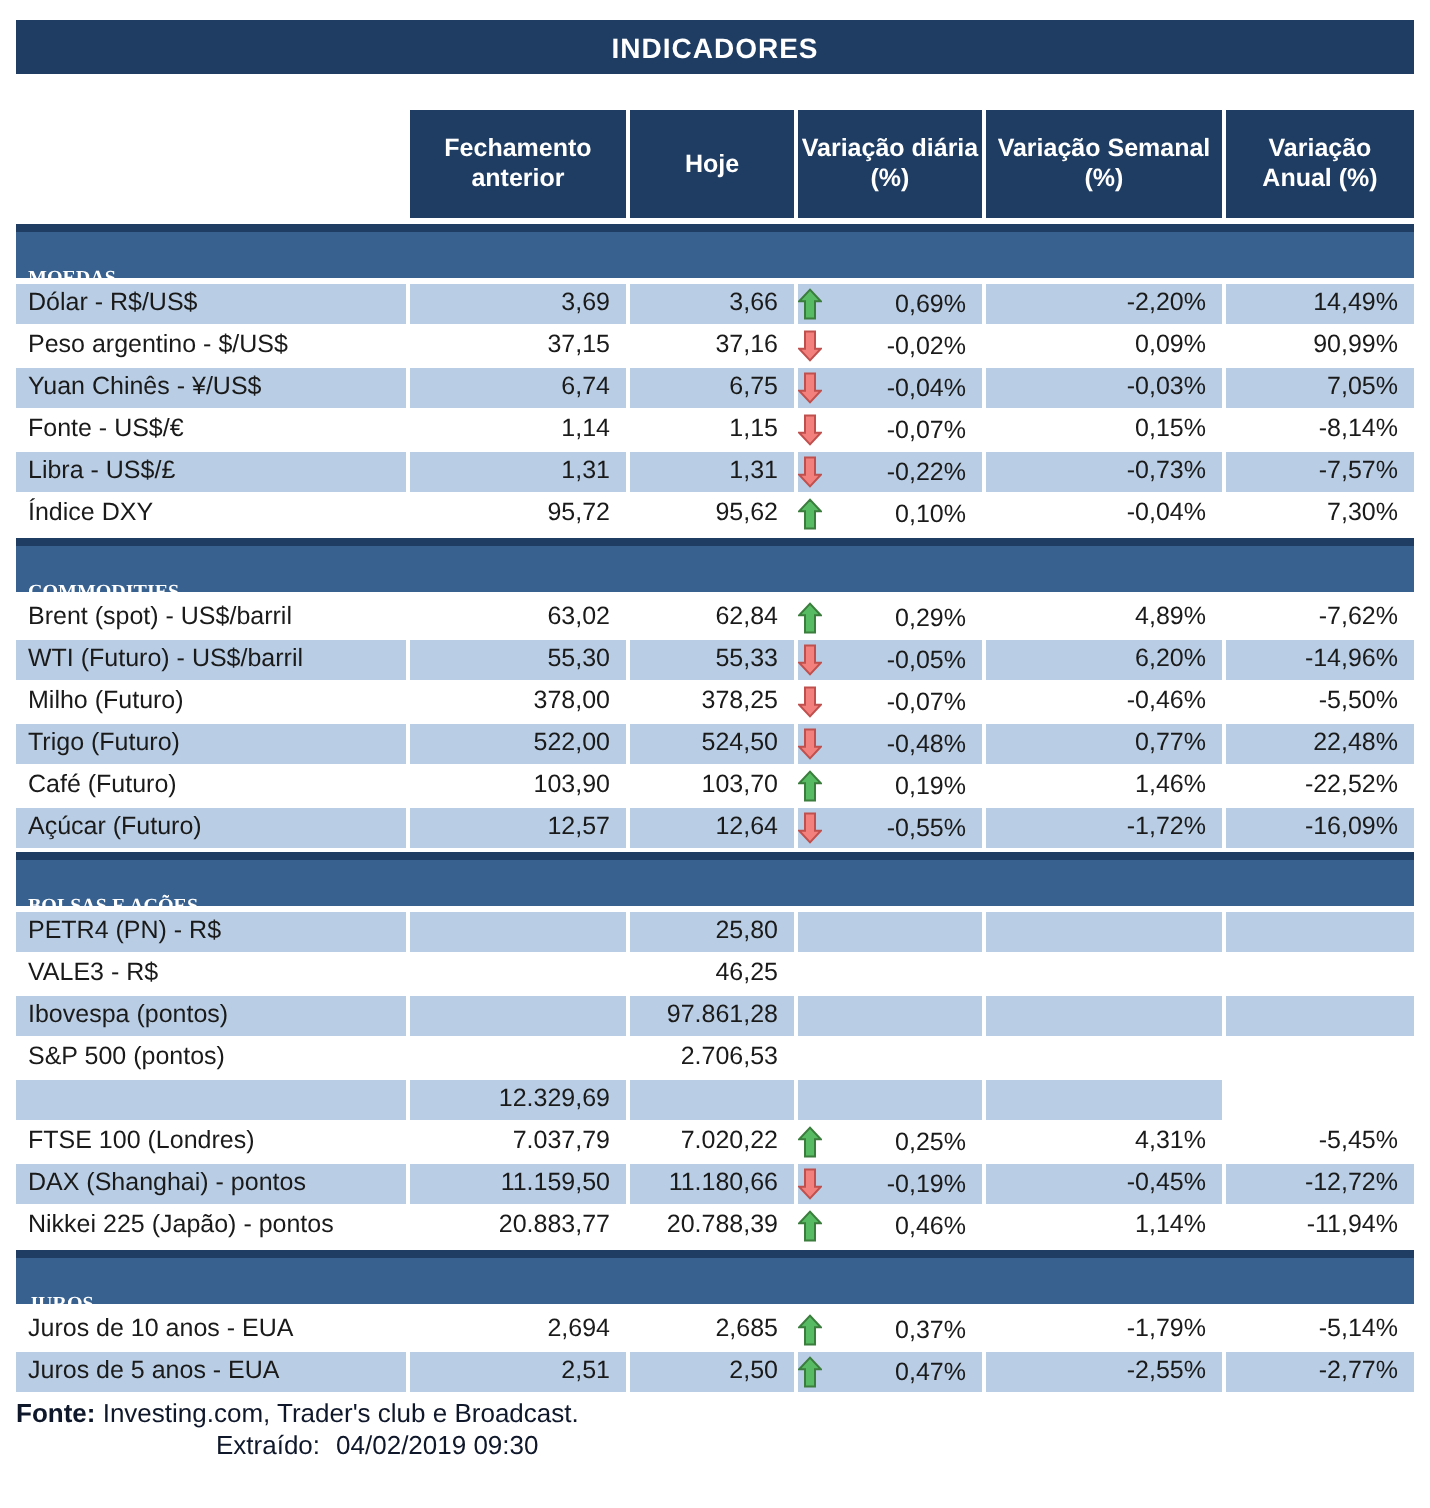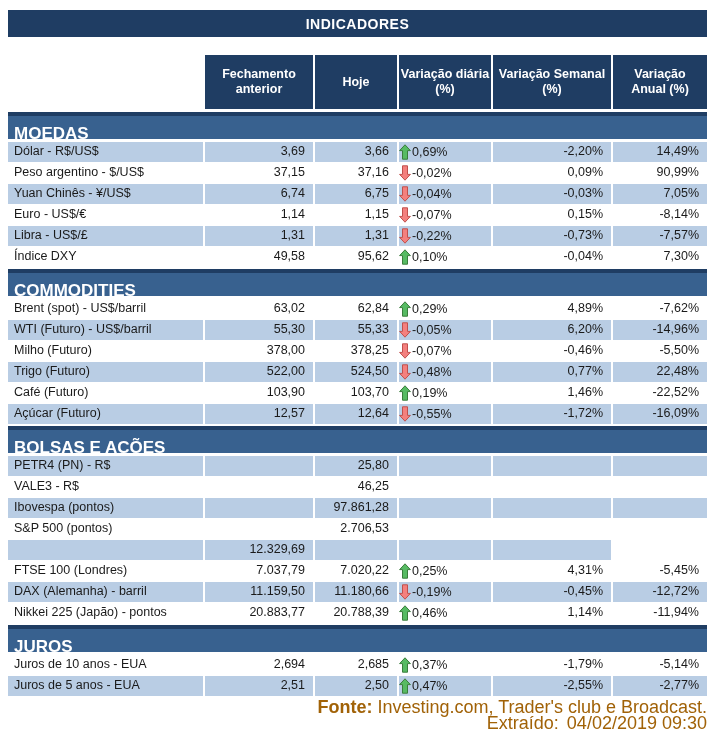--- a/index.html
+++ b/index.html
@@ -51,22 +51,23 @@
   .header-row .corner { background: transparent; }
   .section-bar {
     margin-top: 2px;
     margin-bottom: 3px;
     border-top: 4px solid var(--navy);
     background: var(--steel);
     height: 27px;
     box-sizing: border-box;
     color: #ffffff;
     font-weight: bold;
-    font-size: 17px;
-    padding: 8px 0 0 6px;
+    font-size: 10px;
+    padding: 18px 0 0 6px;
+    font-family: Liberation Serif, serif;
   }
   .trow { margin-bottom: 1px; height: 20px; }
   .cell {
     font-size: 12.5px;
     line-height: 18px;
     color: #1a1a1a;
     background: #ffffff;
     overflow: hidden;
     white-space: nowrap;
   }
@@ -80,22 +81,22 @@
     padding-right: 8px;
     box-sizing: border-box;
   }
   .cell.diaria .arrow-slot {
     width: 13px;
     height: 17px;
     display: flex;
     align-items: center;
     flex: 0 0 auto;
   }
-  .cell.diaria .val { text-align: left; flex: 1; }
-  .footer { margin-top: 3px; font-size: 18px; color: #a16207; text-align: right; }
+  .cell.diaria .val { text-align: right; flex: 1; }
+  .footer { margin-top: 3px; font-size: 13px; color: #0f172a; }
   .footer .line1 { line-height: 16px; }
   .footer .line1 b { font-weight: bold; }
   .footer .line2 { line-height: 16px; margin-left: 100px; }
   .footer .line2 .date { margin-left: 8px; }
 </style>
 </head>
 <body>
 
 <div class="page">
 
@@ -157,21 +158,21 @@
             <svg width="12" height="16" viewBox="0 0 12 16">
               <path d="M6 15.2 L11.4 9.4 L8.5 9.4 L8.5 0.8 L3.5 0.8 L3.5 9.4 L0.6 9.4 Z" fill="#F4807E" stroke="#C0504D" stroke-width="1"></path>
             </svg>
           </span>
           <span class="val">-0,04%</span>
         </div>
         <div class="cell num">-0,03%</div>
         <div class="cell num">7,05%</div>
       </div>
       <div class="grid trow">
-        <div class="cell label">Euro - US$/€</div>
+        <div class="cell label">Fonte - US$/€</div>
         <div class="cell num">1,14</div>
         <div class="cell num">1,15</div>
         <div class="cell diaria">
           <span class="arrow-slot">
             <svg width="12" height="16" viewBox="0 0 12 16">
               <path d="M6 15.2 L11.4 9.4 L8.5 9.4 L8.5 0.8 L3.5 0.8 L3.5 9.4 L0.6 9.4 Z" fill="#F4807E" stroke="#C0504D" stroke-width="1"></path>
             </svg>
           </span>
           <span class="val">-0,07%</span>
         </div>
@@ -188,21 +189,21 @@
               <path d="M6 15.2 L11.4 9.4 L8.5 9.4 L8.5 0.8 L3.5 0.8 L3.5 9.4 L0.6 9.4 Z" fill="#F4807E" stroke="#C0504D" stroke-width="1"></path>
             </svg>
           </span>
           <span class="val">-0,22%</span>
         </div>
         <div class="cell num">-0,73%</div>
         <div class="cell num">-7,57%</div>
       </div>
       <div class="grid trow">
         <div class="cell label">Índice DXY</div>
-        <div class="cell num">49,58</div>
+        <div class="cell num">95,72</div>
         <div class="cell num">95,62</div>
         <div class="cell diaria">
           <span class="arrow-slot">
             <svg width="12" height="16" viewBox="0 0 12 16">
               <path d="M6 0.8 L11.4 6.6 L8.5 6.6 L8.5 15.2 L3.5 15.2 L3.5 6.6 L0.6 6.6 Z" fill="#57BB63" stroke="#3A7D3C" stroke-width="1"></path>
             </svg>
           </span>
           <span class="val">0,10%</span>
         </div>
         <div class="cell num">-0,04%</div>
@@ -363,21 +364,21 @@
             <svg width="12" height="16" viewBox="0 0 12 16">
               <path d="M6 0.8 L11.4 6.6 L8.5 6.6 L8.5 15.2 L3.5 15.2 L3.5 6.6 L0.6 6.6 Z" fill="#57BB63" stroke="#3A7D3C" stroke-width="1"></path>
             </svg>
           </span>
           <span class="val">0,25%</span>
         </div>
         <div class="cell num">4,31%</div>
         <div class="cell num">-5,45%</div>
       </div>
       <div class="grid trow shaded">
-        <div class="cell label">DAX (Alemanha) - barril</div>
+        <div class="cell label">DAX (Shanghai) - pontos</div>
         <div class="cell num">11.159,50</div>
         <div class="cell num">11.180,66</div>
         <div class="cell diaria">
           <span class="arrow-slot">
             <svg width="12" height="16" viewBox="0 0 12 16">
               <path d="M6 15.2 L11.4 9.4 L8.5 9.4 L8.5 0.8 L3.5 0.8 L3.5 9.4 L0.6 9.4 Z" fill="#F4807E" stroke="#C0504D" stroke-width="1"></path>
             </svg>
           </span>
           <span class="val">-0,19%</span>
         </div>

